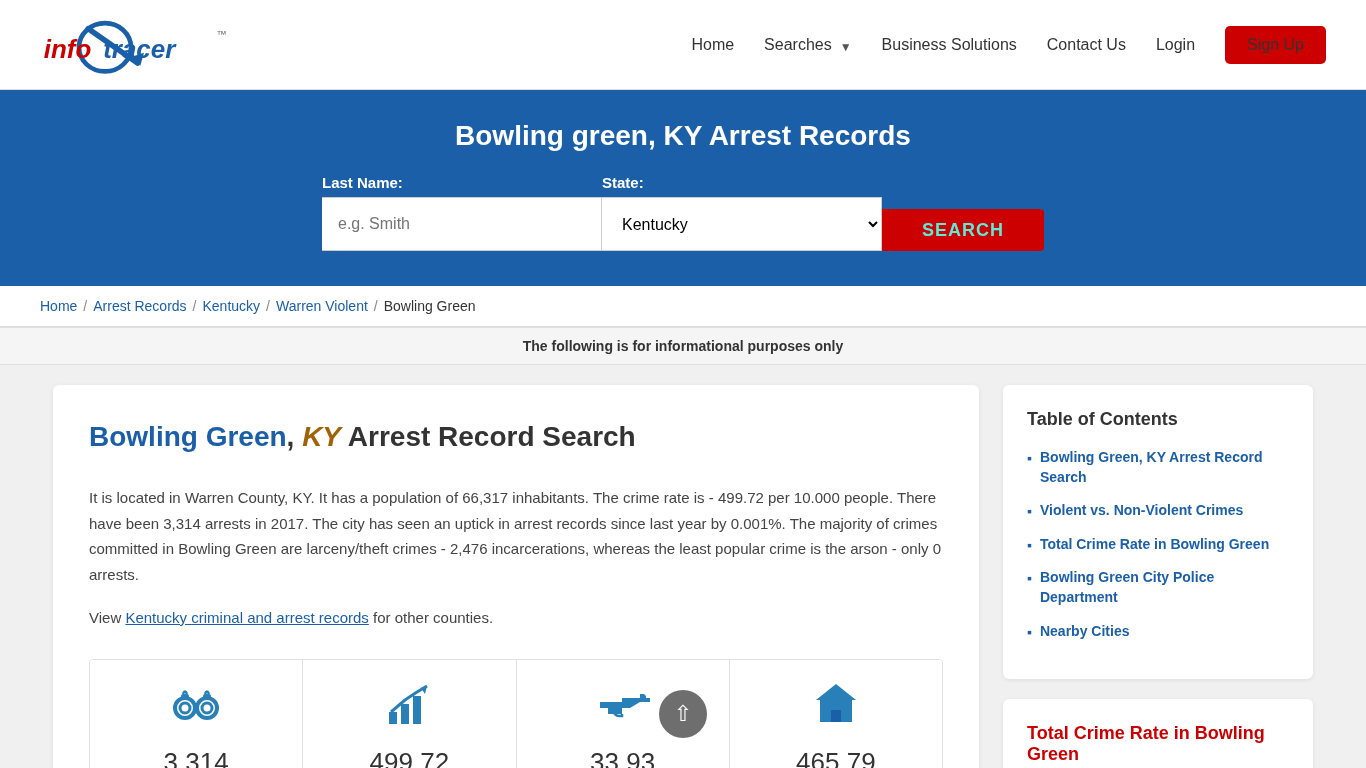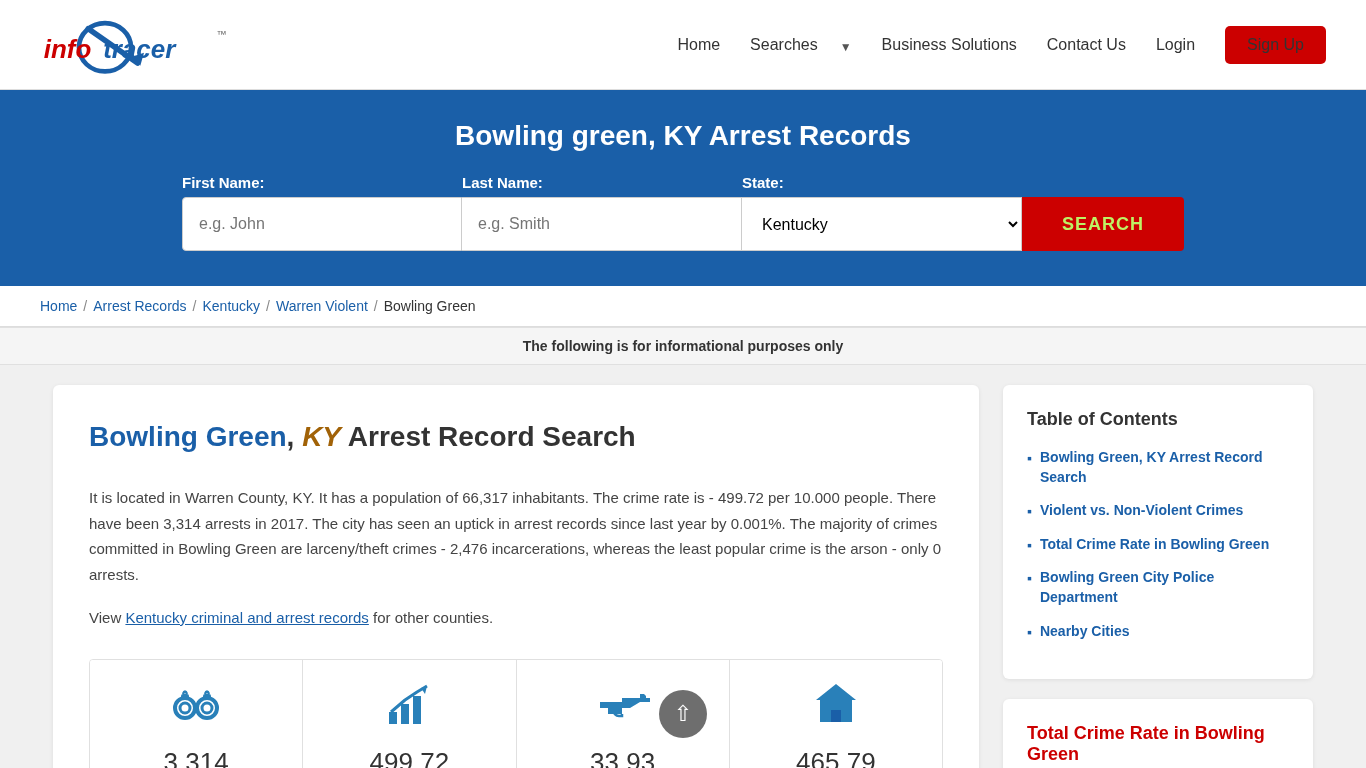--- a/index.html
+++ b/index.html
@@ -17,21 +17,21 @@
     }
     .logo-area { display: flex; align-items: center; }
     .nav { display: flex; align-items: center; gap: 30px; }
     .nav a {
       text-decoration: none;
       color: #333;
       font-size: 16px;
       font-weight: 500;
     }
     .nav .searches-btn {
-      display: flex; align-items: flex-end; gap: 22px;
+      display: flex; align-items: flex-end; gap: 8px;
     }
     .nav .searches-btn .chevron { font-size: 12px; color: #555; }
     .nav-login { color: #333; font-size: 16px; font-weight: 500; text-decoration: none; }
     .nav-signup {
       background: #cc0000;
       color: #fff;
       padding: 10px 22px;
       border-radius: 5px;
       text-decoration: none;
       font-size: 16px;
@@ -74,25 +74,25 @@
       font-size: 16px;
       border: 1px solid #ccc;
       outline: none;
       height: 54px;
     }
     .form-group.first-name input { width: 280px; border-radius: 4px 0 0 4px; }
     .form-group.last-name input { width: 280px; border-radius: 0; border-left: none; }
     .form-group.state select { width: 280px; border-radius: 0; border-left: none; background: #fff; }
     .search-btn {
       background: #cc0000;
-      color: #bef264;
+      color: #5eead4;
       font-size: 18px;
       font-weight: bold;
       padding: 4px 40px;
-      height: 54px;
+      height: 42px;
       border: none;
       cursor: pointer;
       letter-spacing: 1px;
       border-radius: 0 4px 4px 0;
     }
 
     
     .breadcrumb {
       background: #fff;
       padding: 12px 40px;
@@ -297,24 +297,20 @@
     <a href="#">Business Solutions</a>
     <a href="#">Contact Us</a>
     <a href="#" class="nav-login">Login</a>
     <a href="#" class="nav-signup">Sign Up</a>
   </nav>
 </header>
 
 <section class="hero">
   <h1>Bowling green, KY Arrest Records</h1>
   <div class="search-form">
-    <div class="form-group first-name">
-      <label>First Name:</label>
-      <input type="text" placeholder="e.g. John" style="">
-    </div>
     <div class="form-group last-name">
       <label>Last Name:</label>
       <input type="text" placeholder="e.g. Smith" style="">
     </div>
     <div class="form-group state">
       <label>State:</label>
       <select>
         <option>Kentucky</option>
         <option>Alabama</option>
         <option>Alaska</option>

